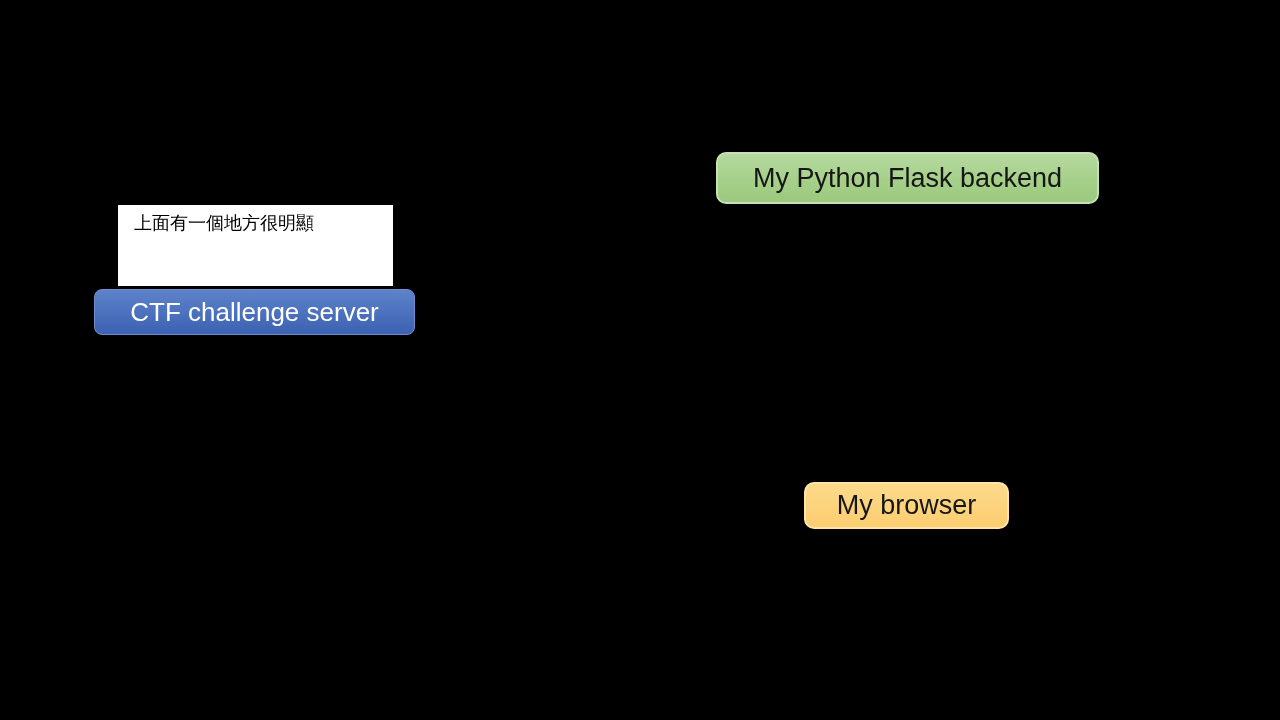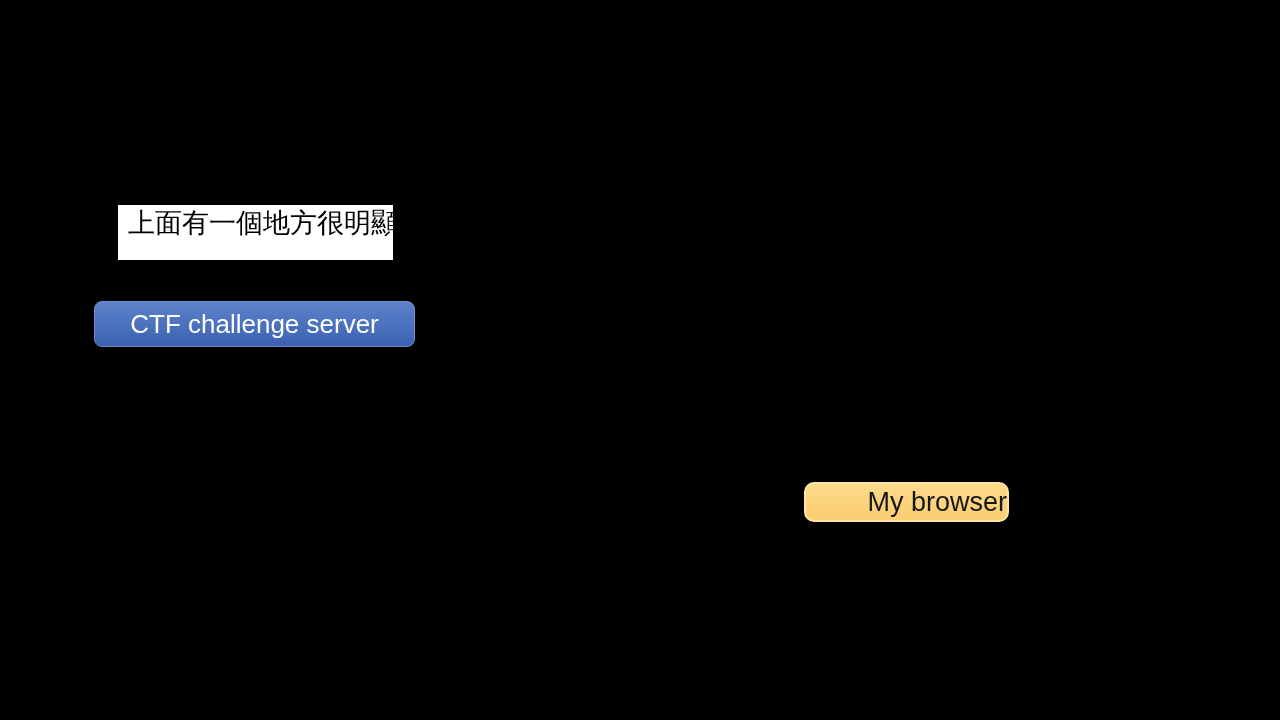--- a/index.html
+++ b/index.html
@@ -13,26 +13,26 @@
     height: 720px;
     background: #000000;
     overflow: hidden;
     font-family: "Liberation Sans", sans-serif;
   }
   .annotation {
     position: absolute;
     left: 118px;
     top: 205px;
     width: 275px;
-    height: 55px;
+    height: 81px;
     background: #ffffff;
     color: #000000;
     box-sizing: border-box;
-    padding: 4px 0 0 10px;
-    font-size: 27px;
+    padding: 4px 0 0 16px;
+    font-size: 18px;
     line-height: 29px;
     white-space: nowrap;
   }
   .node {
     position: absolute;
     display: flex;
     align-items: center;
     justify-content: center;
     box-sizing: border-box;
     white-space: nowrap;
@@ -40,57 +40,58 @@
   .node-blue {
     left: 94px;
     top: 289px;
     width: 321px;
     height: 46px;
     border-radius: 8px;
     border: 1px solid #6f8ecf;
     background: linear-gradient(180deg, #5e83ca 0%, #4b70bd 55%, #3c61b1 100%);
     color: #ffffff;
     font-size: 26px;
-    margin-top: 12px;
   }
   .node-green {
     left: 716px;
     top: 152px;
     width: 383px;
     height: 52px;
     border-radius: 10px;
     border: 2px solid #c6e2b5;
     background: linear-gradient(180deg, #b5d9a0 0%, #a5d089 55%, #9bc97e 100%);
     color: #161616;
     font-size: 27px;
   }
   .node-orange {
     left: 804px;
     top: 482px;
     width: 205px;
-    height: 40px;
+    height: 47px;
     border-radius: 10px;
     border: 2px solid #ffe6a6;
     background: linear-gradient(180deg, #fdda8a 0%, #fcd37c 55%, #fbcd70 100%);
     color: #161616;
     font-size: 27px;
-    justify-content: flex-end;
   }
 </style>
 </head>
 <body>
 
 <div class="slide">
 
   <div class="annotation">
     <div class="annotation-line">上面有一個地方很明顯</div>
   </div>
 
   <div class="node node-blue">
     <span>CTF challenge server</span>
   </div>
 
+  <div class="node node-green">
+    <span>My Python Flask backend</span>
+  </div>
 
   <div class="node node-orange">
     <span>My browser</span>
   </div>
 
 </div>
 
 </body></html>

